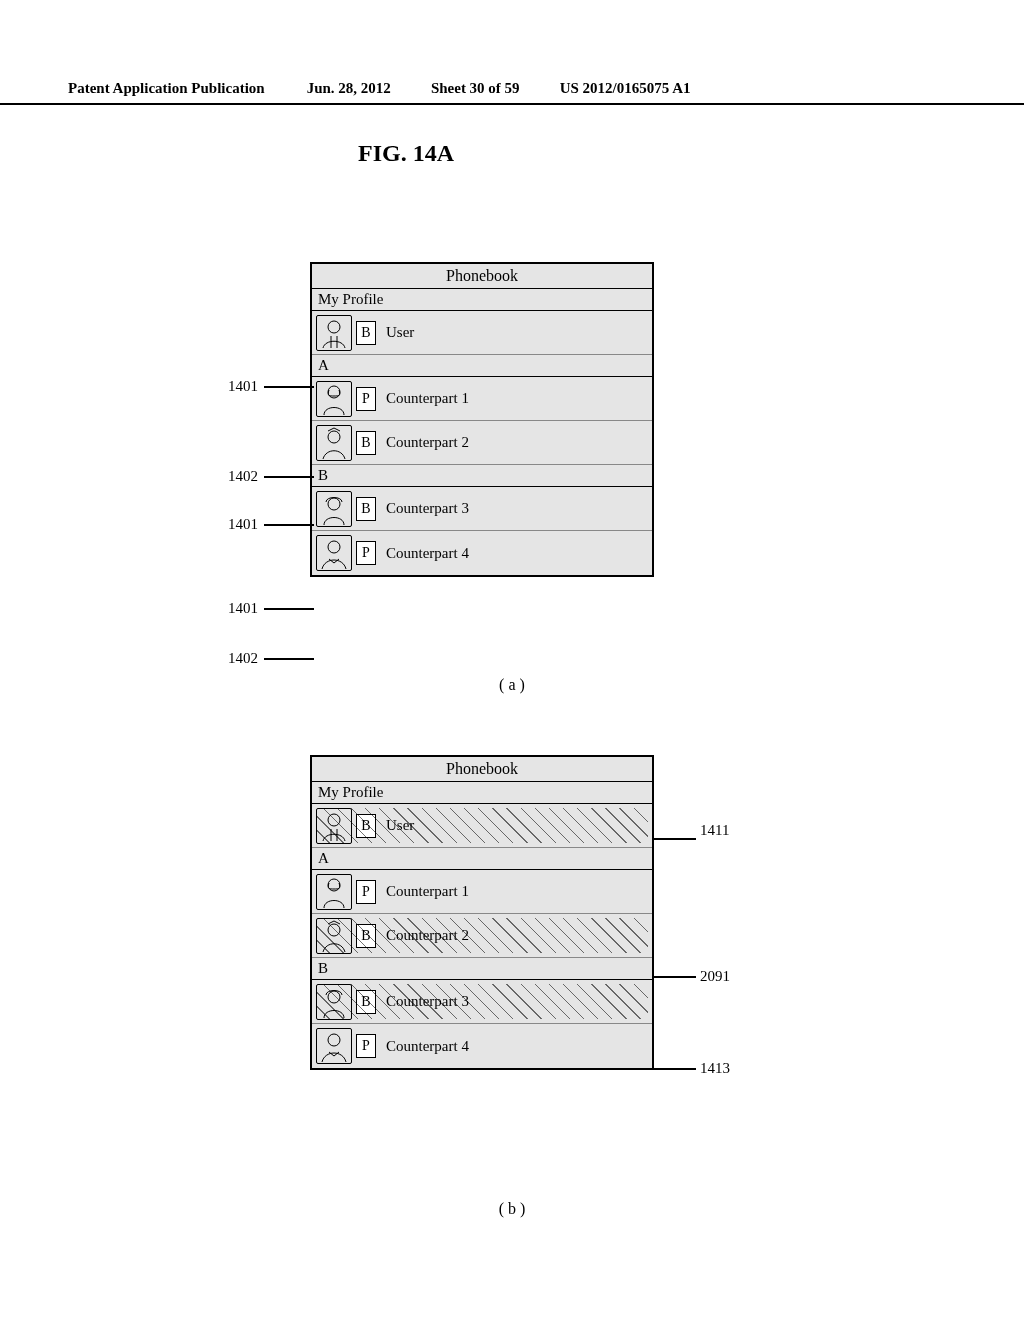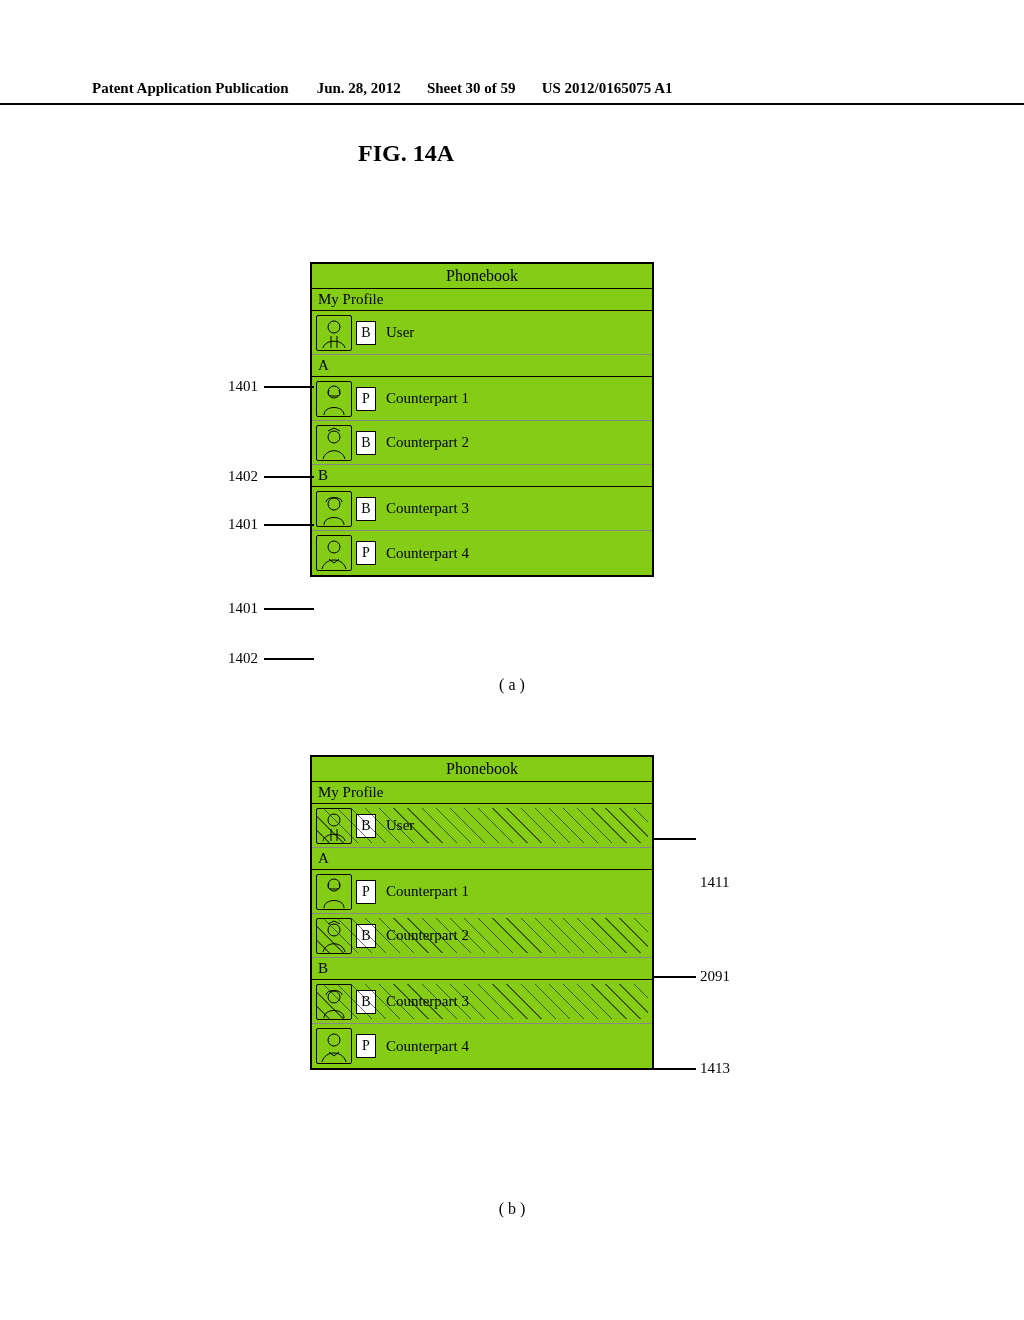--- a/index.html
+++ b/index.html
@@ -9,25 +9,25 @@
     height: 1320px;
     font-family: "Times New Roman", serif;
     background: #fff;
     position: relative;
   }
   .page-header {
     position: absolute;
     top: 80px;
     left: 0;
     width: 1024px;
-    padding: 0 120px 6px 92px;
+    padding: 0 120px 6px 68px;
     box-sizing: border-box;
     border-bottom: 2px solid #000;
     display: flex;
-    gap: 18px;
+    gap: 32px;
     font-size: 15px;
     font-weight: bold;
   }
   .page-header .pub { flex: 0 0 auto; }
   .page-header .date { flex: 0 0 auto; margin-left: 10px;}
   .page-header .sheet { flex: 0 0 auto; margin-left: 8px;}
   .page-header .docnum { flex: 0 0 auto; margin-left: 8px;}
   .fig-label {
     position: absolute;
     left: 0; width: 812px;
@@ -42,21 +42,21 @@
     text-align: center;
     font-size: 16px;
   }
   .sub-a { top: 676px; }
   .sub-b { top: 1200px; }
 
   
   .phonebook {
     position: absolute;
     border: 2px solid #000;
-    background: #84cc16;
+    background: #e5e5e5;
     width: 340px;
   }
   .pb-a { top: 262px; left: 310px; }
   .pb-b { top: 755px; left: 310px; }
 
   .pb-title {
     text-align: center;
     border-bottom: 1.5px solid #000;
     font-size: 16px;
     padding: 3px 0;
@@ -282,21 +282,21 @@
           <circle cx="17" cy="11" r="6" fill="none" stroke="#000"></circle>
           <path d="M5 33c3-12 21-12 24 0" fill="none" stroke="#000"></path>
           <path d="M12 23l5 4 5-4" fill="none" stroke="#000"></path>
         </svg>
     </div>
     <div class="letter-badge">P</div>
     <div class="name">Counterpart 4</div>
   </div>
 </div>
 
-<div class="callout" style="top:874px; left:700px;text-align:right;">1411</div>
+<div class="callout" style="top:822px; left:700px;text-align:right;">1411</div>
 <div class="callout-line" style="top:838px; left:652px; width:44px;"></div>
 
 <div class="callout" style="top:968px; left:700px;">2091</div>
 <div class="callout-line" style="top:976px; left:652px; width:44px;"></div>
 
 <div class="callout" style="top:1060px; left:700px;">1413</div>
 <div class="callout-line" style="top:1068px; left:652px; width:44px;"></div>
 
 <div class="sub-label sub-b">( b )</div>
 

